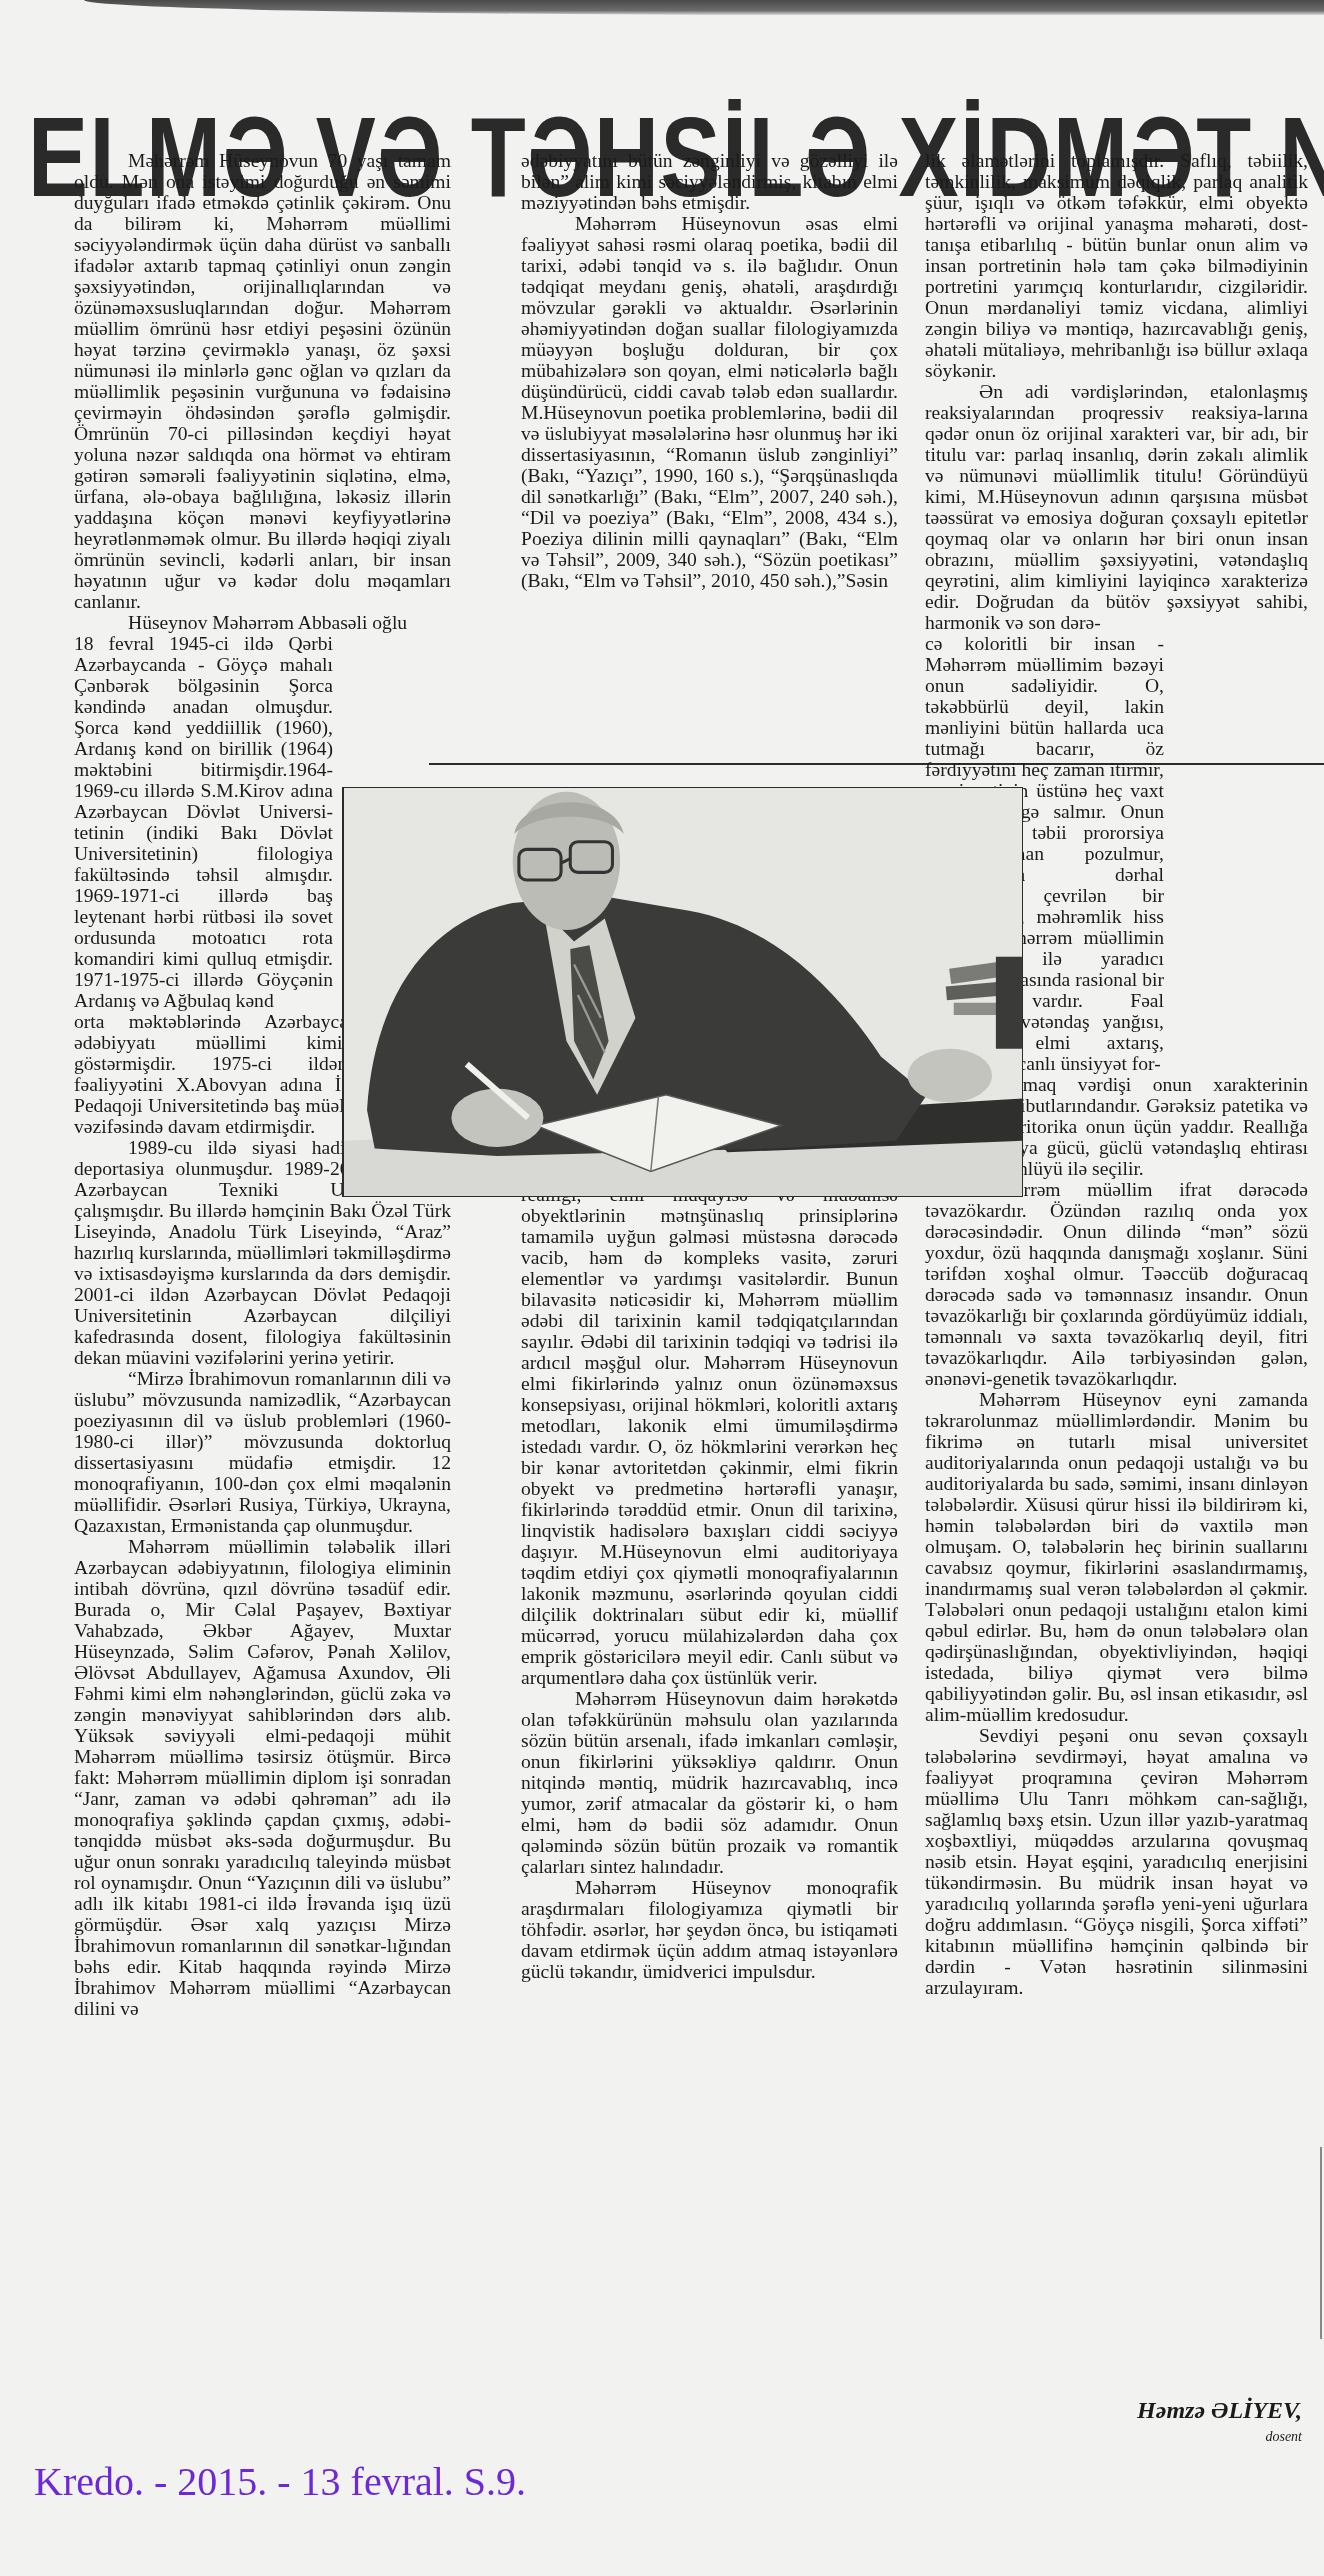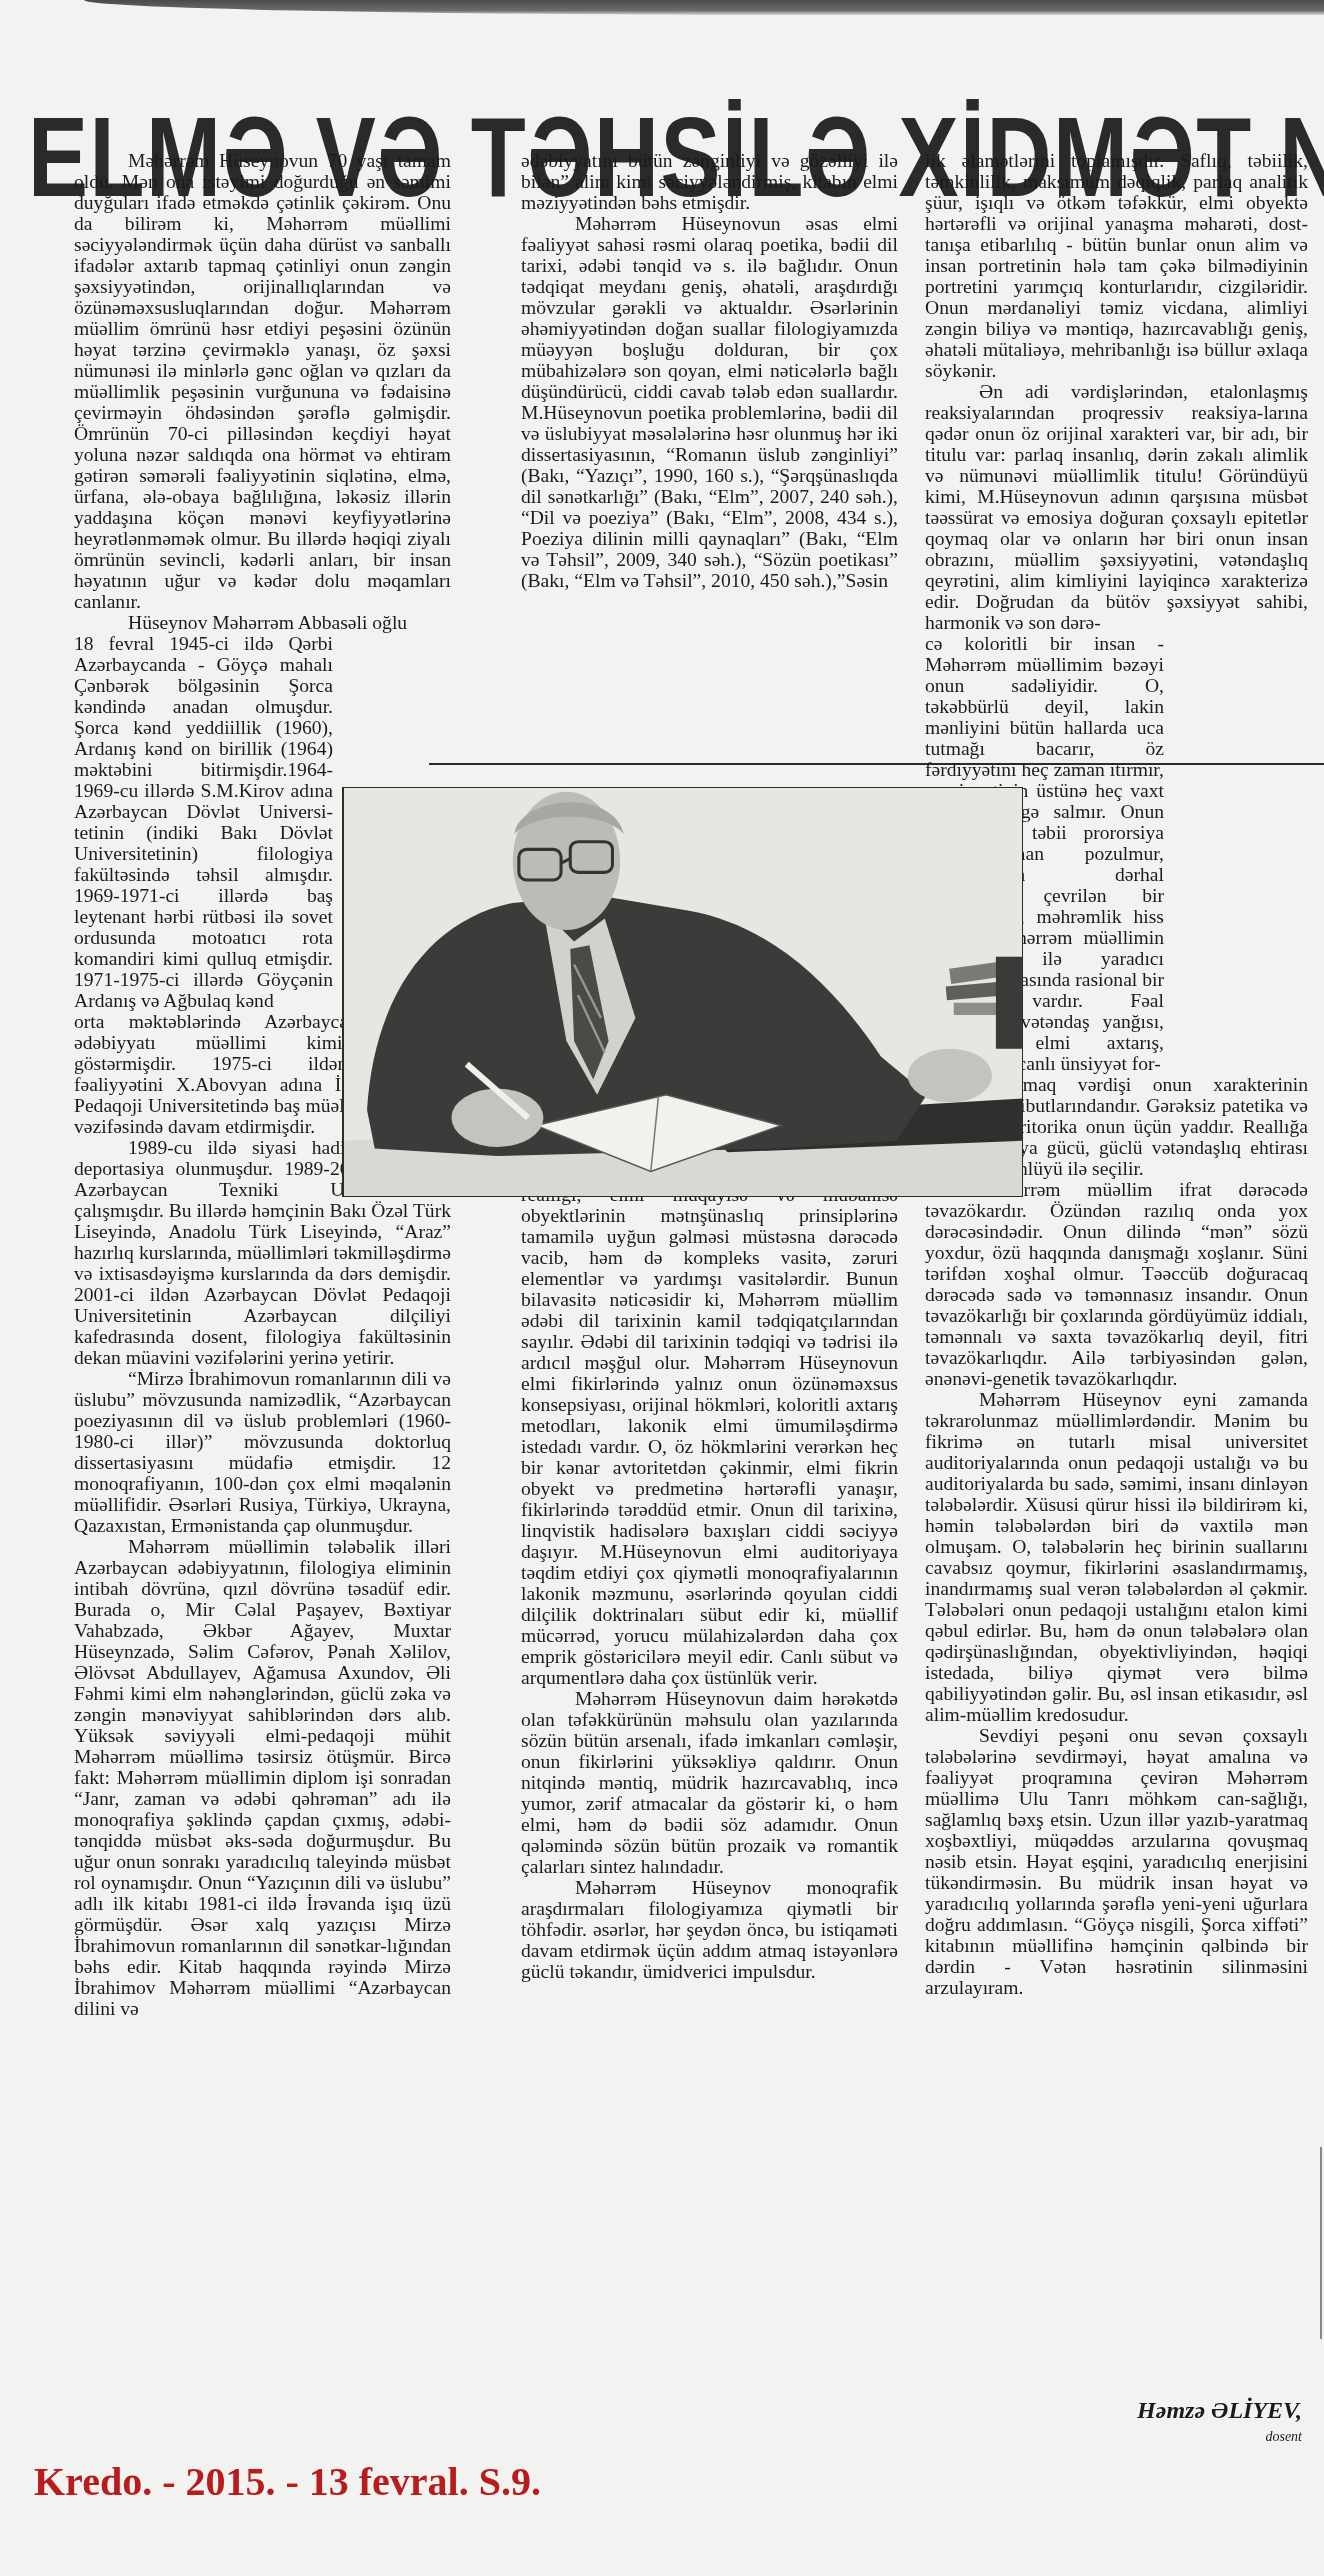--- a/index.html
+++ b/index.html
@@ -47,22 +47,22 @@
     position: absolute; left: 429px; top: 763px; width: 897px; height: 1.5px; background: #2b2b2b;
   }
   .signature {
     position: absolute; right: 23px; top: 2369px; text-align: right;
     font-style: italic;
   }
   .sig-name { font-weight: 700; font-size: 24px; line-height: 28px; margin-top: 27px; }
   .sig-role { font-size: 14px; line-height: 26px; }
   .source {
     position: absolute; left: 34px; top: 2459px;
-    font-family: "Liberation Serif", serif; font-weight: 700;
-    font-size: 40px; line-height: 46px; color: #b91c1c;
+    font-family: "Liberation Serif", serif; font-weight: 400;
+    font-size: 40px; line-height: 46px; color: #6d28d9;
   }
   .right-edge {
     position: absolute; right: 3.1px; top: 2147px; width: 1.5px; height: 192px; background: #888;
   }
 </style>
 </head>
 <body>
 
 <div class="top-band"></div>
 

